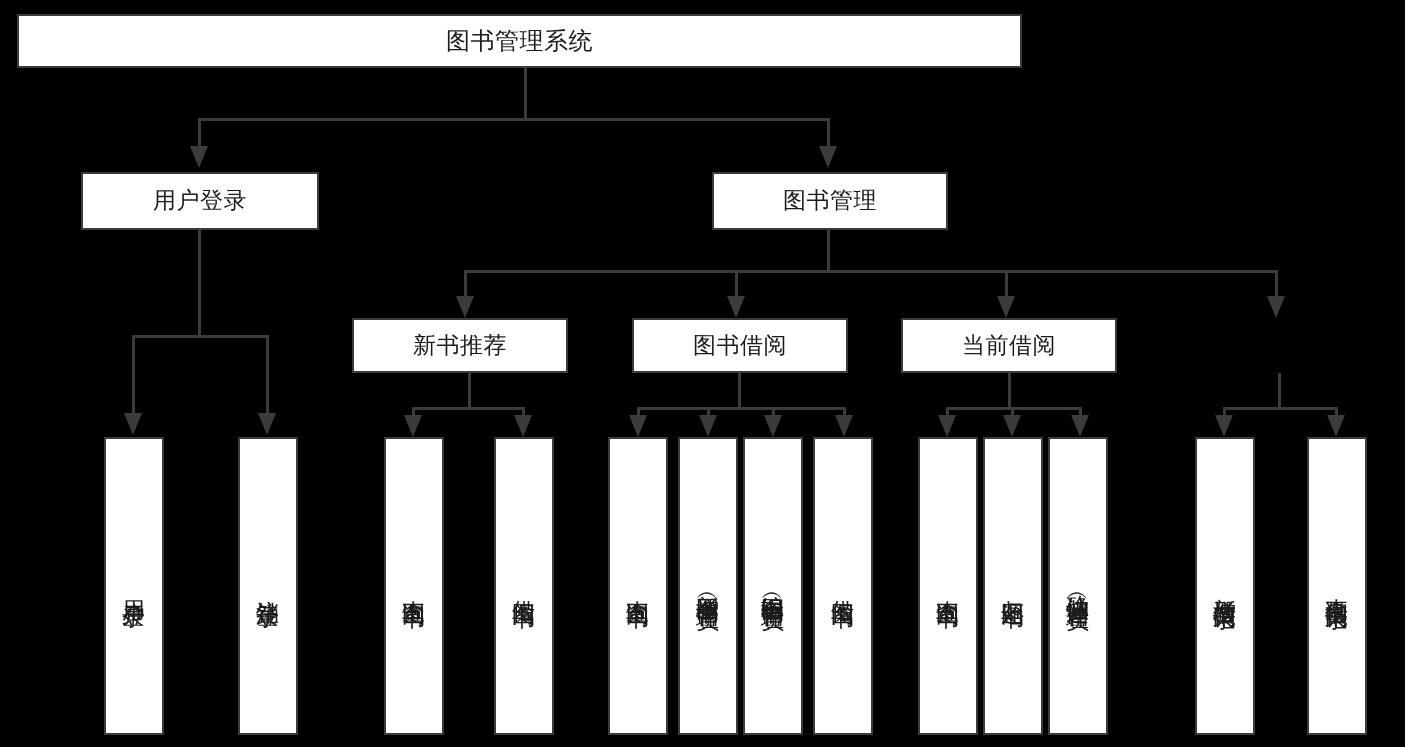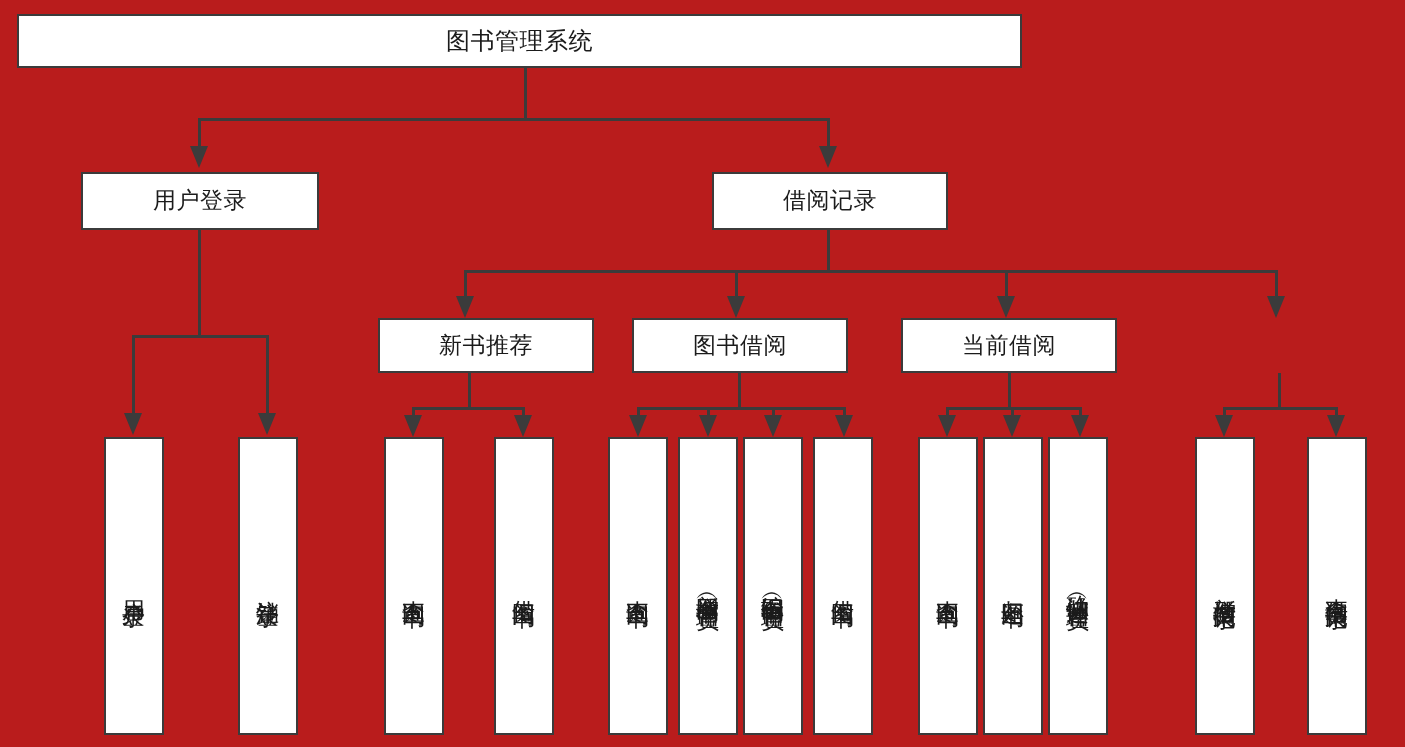--- a/index.html
+++ b/index.html
@@ -7,21 +7,21 @@
     padding: 0;
     background: #ffffff;
   }
   body {
     font-family: "DejaVu Sans", "Liberation Sans", sans-serif;
   }
   #canvas {
     position: relative;
     width: 1405px;
     height: 747px;
-    background: #b91c1c;
+    background: #000000;
     overflow: hidden;
   }
   .node {
     position: absolute;
     box-sizing: border-box;
     border: 2px solid #3b3b3b;
     background: #ffffff;
     display: flex;
     align-items: center;
     justify-content: center;
@@ -79,21 +79,21 @@
 
   <div class="edge h" style="left:198px; top:118px; width:632px; height:3px;"></div>
 
   <div class="edge v" style="left:198px; top:118px; width:3px; height:30px;"></div>
   <div class="arrow" style="left:190px; top:146px;"></div>
   <div class="edge v" style="left:827px; top:118px; width:3px; height:30px;"></div>
   <div class="arrow" style="left:819px; top:146px;"></div>
 
   <div class="node horiz" style="left:81px; top:172px; width:238px; height:58px;">用户登录</div>
 
-  <div class="node horiz" style="left:712px; top:172px; width:236px; height:58px;">借阅记录</div>
+  <div class="node horiz" style="left:712px; top:172px; width:236px; height:58px;">图书管理</div>
 
   <div class="edge v" style="left:198px; top:230px; width:3px; height:105px;"></div>
   <div class="edge h" style="left:132px; top:335px; width:137px; height:3px;"></div>
   <div class="edge v" style="left:132px; top:335px; width:3px; height:80px;"></div>
   <div class="arrow" style="left:124px; top:413px;"></div>
   <div class="edge v" style="left:266px; top:335px; width:3px; height:80px;"></div>
   <div class="arrow" style="left:258px; top:413px;"></div>
 
   <div class="node vert" style="left:104px; top:437px; width:60px; height:298px;">用户登录</div>
   <div class="node vert" style="left:238px; top:437px; width:60px; height:298px;">注销登录</div>
@@ -106,21 +106,21 @@
 
   <div class="edge v" style="left:735px; top:270px; width:3px; height:28px;"></div>
   <div class="arrow" style="left:727px; top:296px;"></div>
 
   <div class="edge v" style="left:1005px; top:270px; width:3px; height:28px;"></div>
   <div class="arrow" style="left:997px; top:296px;"></div>
 
   <div class="edge v" style="left:1275px; top:270px; width:3px; height:28px;"></div>
   <div class="arrow" style="left:1267px; top:296px;"></div>
 
-  <div class="node horiz" style="left:378px; top:318px; width:216px; height:55px;">新书推荐</div>
+  <div class="node horiz" style="left:352px; top:318px; width:216px; height:55px;">新书推荐</div>
   <div class="node horiz" style="left:901px; top:318px; width:216px; height:55px;">当前借阅</div>
   <div class="node horiz" style="left:632px; top:318px; width:216px; height:55px;">图书借阅</div>
 
   <div class="edge v" style="left:468px; top:373px; width:3px; height:34px;"></div>
   <div class="edge h" style="left:412px; top:407px; width:113px; height:3px;"></div>
   <div class="edge v" style="left:412px; top:407px; width:3px; height:10px;"></div>
   <div class="arrow" style="left:404px; top:415px;"></div>
   <div class="edge v" style="left:522px; top:407px; width:3px; height:10px;"></div>
   <div class="arrow" style="left:514px; top:415px;"></div>
 

